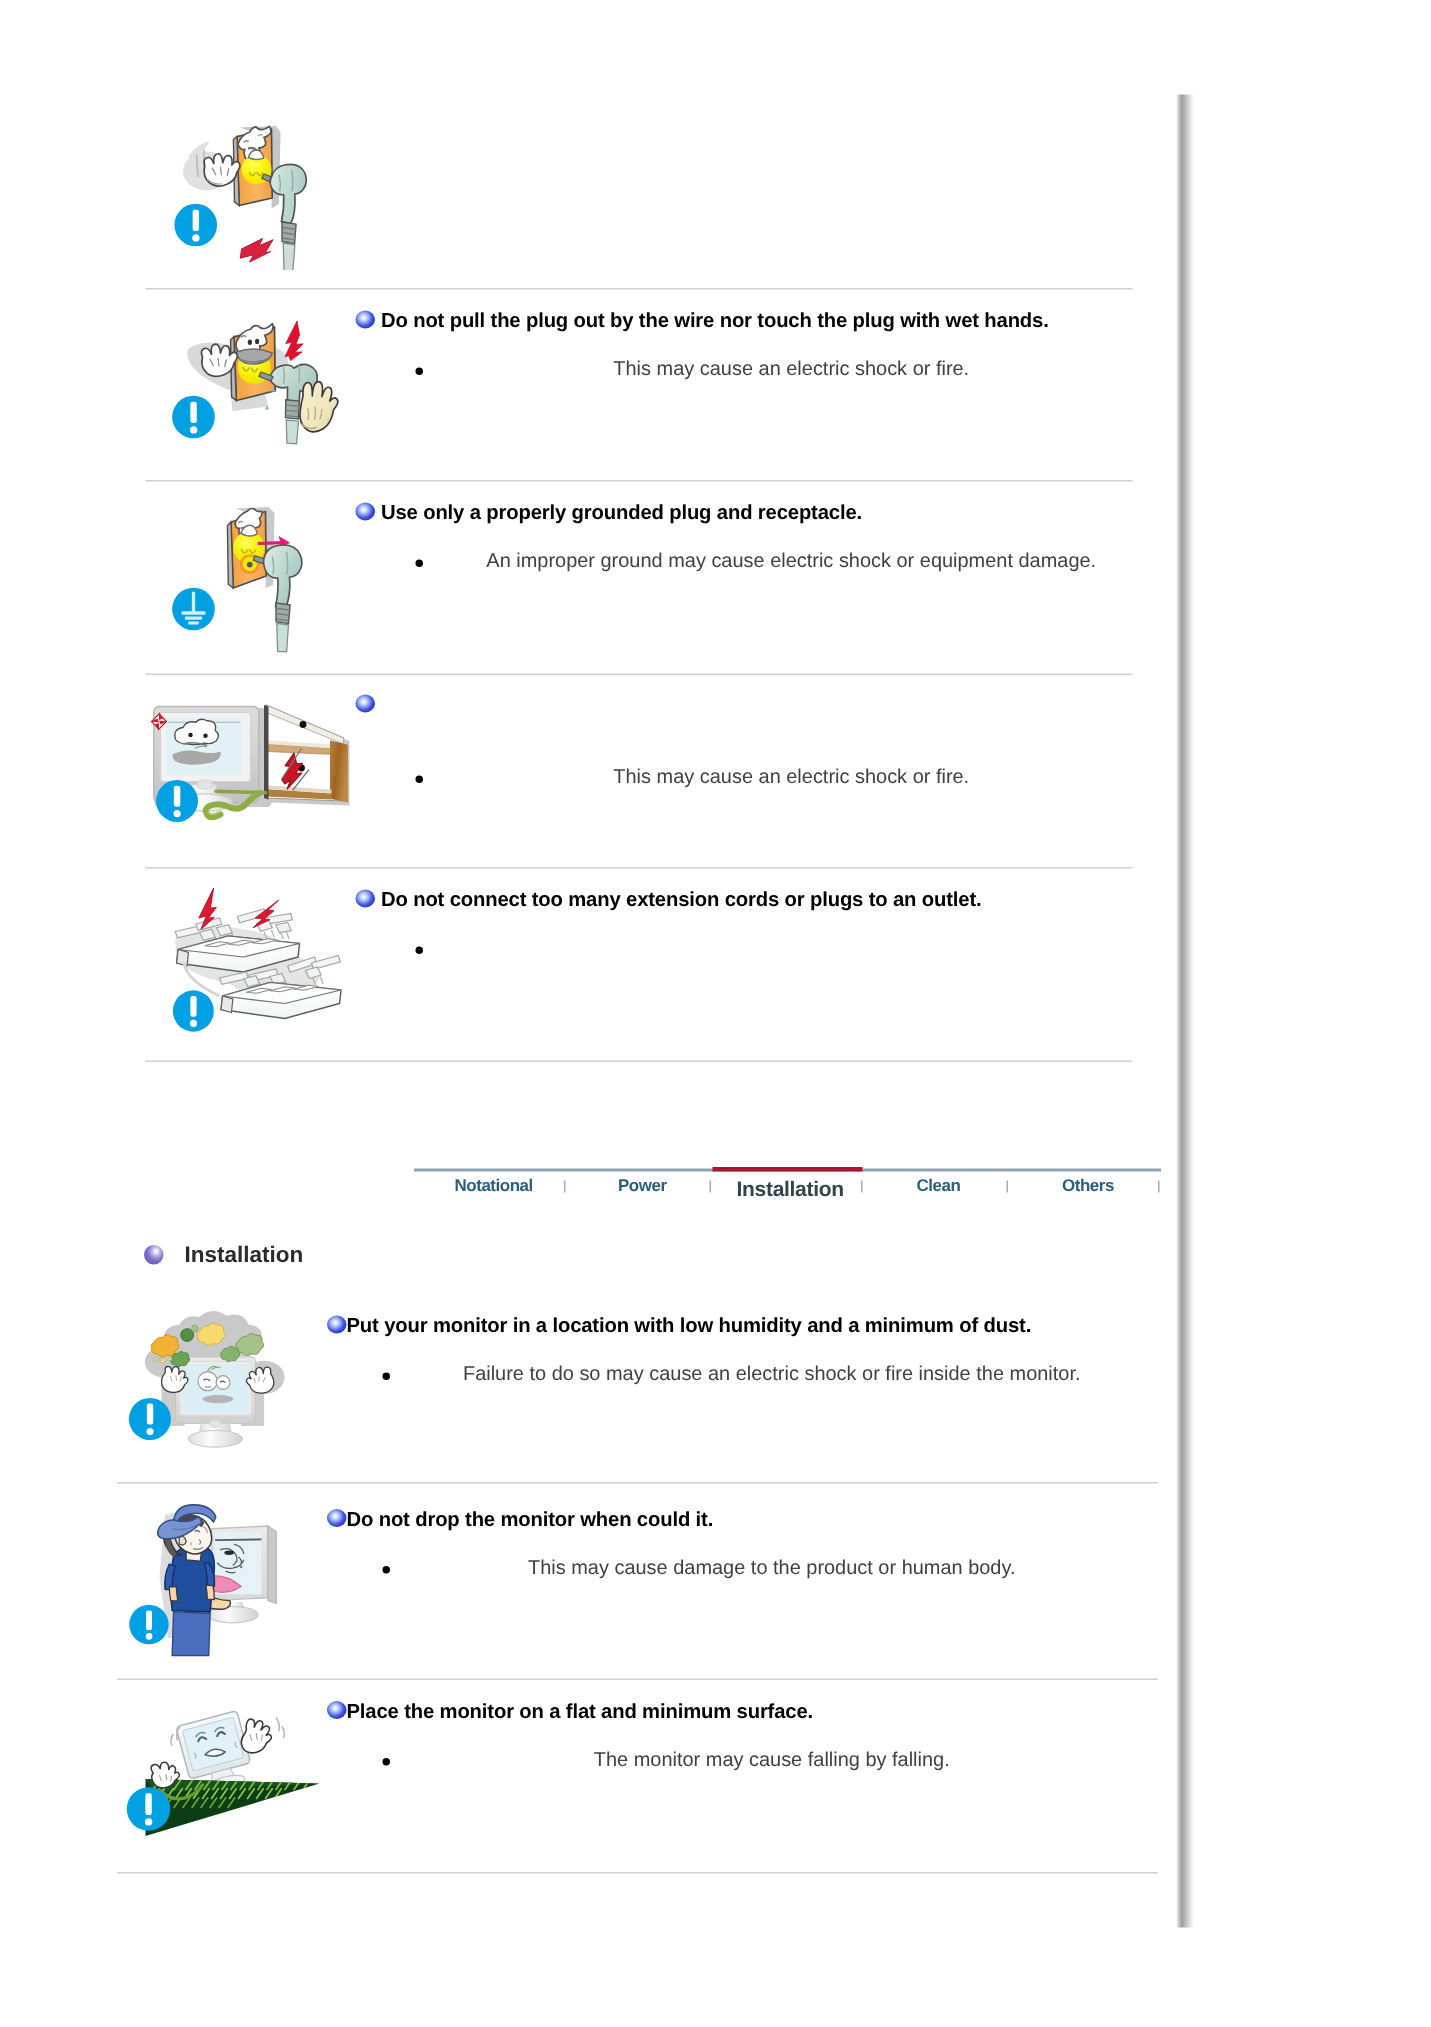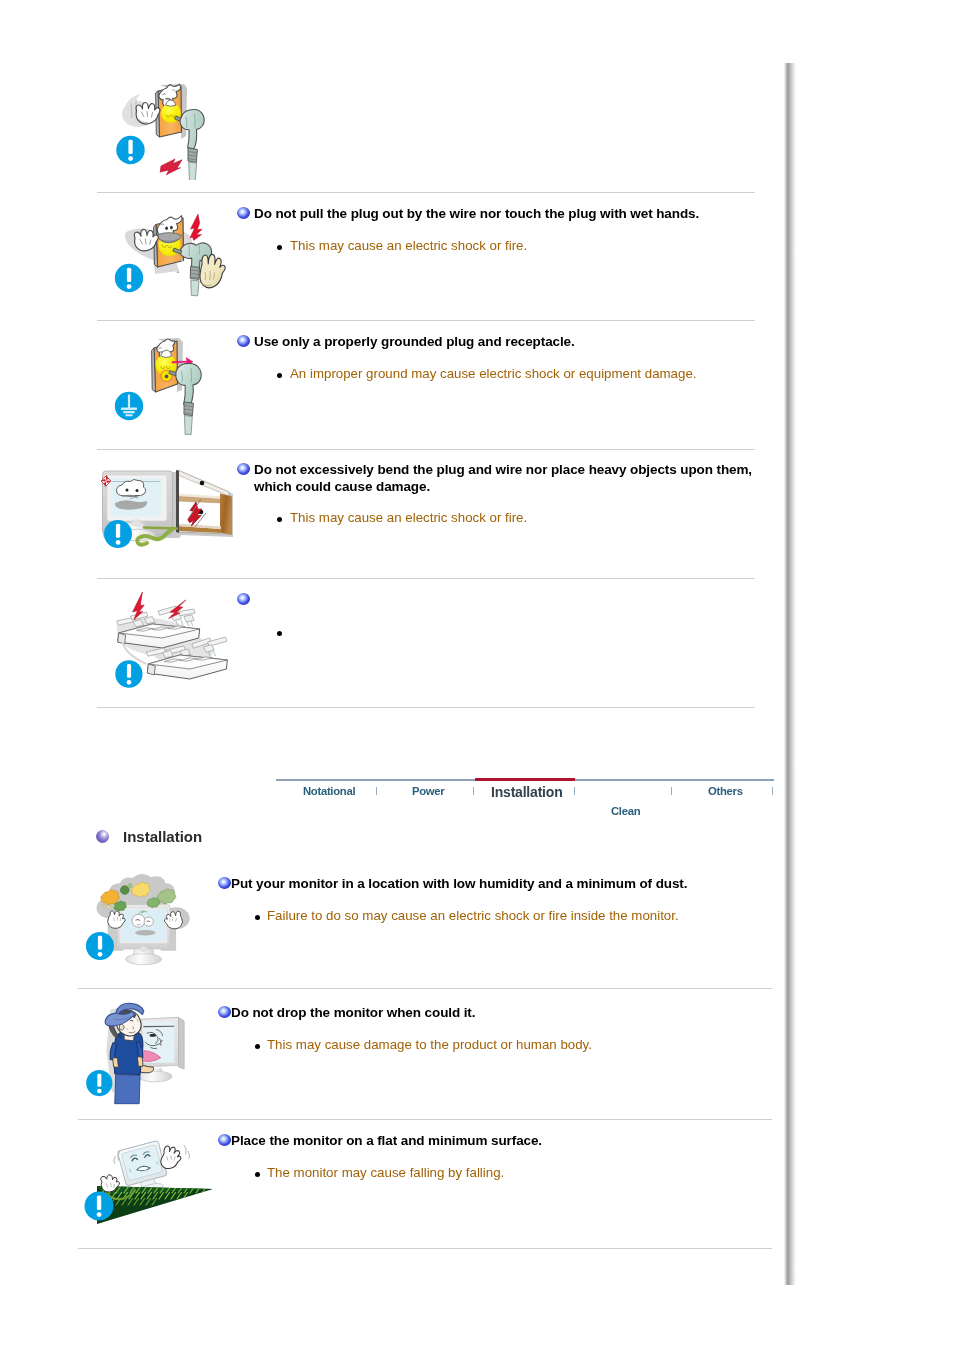--- a/index.html
+++ b/index.html
@@ -3,21 +3,21 @@
 <meta charset="utf-8">
 <style>
   html,body{margin:0;padding:0;}
   body{width:954px;height:1351px;background:#ffffff;font-family:"Liberation Sans",sans-serif;position:relative;overflow:hidden;}
   .page{position:absolute;left:0;top:0;width:954px;height:1351px;}
   .vline{position:absolute;left:784px;top:63px;width:12px;height:1222px;
          background:linear-gradient(to right,rgba(255,255,255,0) 0%,#e3e3e3 8%,#a9a9a9 26%,#9c9c9c 34%,#bcbcbc 52%,#d3d3d3 68%,#ededed 85%,rgba(255,255,255,0) 100%);}
   .divider{position:absolute;height:1px;background:#d0d0d0;}
   .fig{position:absolute;}
   .head{position:absolute;font-size:13.5px;font-weight:bold;color:#000;line-height:17px;letter-spacing:-0.1px;}
-  .sub{position:absolute;font-size:13.3px;color:#a16207;line-height:17px;}
+  .sub{position:absolute;font-size:13.3px;color:#404040;line-height:17px;text-align:center;}
   .orb{position:absolute;width:13px;height:12px;border-radius:50%;
        background:radial-gradient(ellipse at 42% 40%,#ffffff 0%,#e6eeff 10%,#9ab3f8 30%,#4b5ae6 52%,#2f36cc 70%,#5c6ee0 84%,rgba(150,175,235,0.45) 96%,rgba(200,215,250,0.1) 100%);}
   .dot{position:absolute;width:5px;height:5px;border-radius:50%;background:#000;}
   
   .tabs{position:absolute;}
   .tabline{position:absolute;height:2px;background:#8ea2b4;}
   .tabsel{position:absolute;height:2.6px;background:#ad1430;}
   .tabtxt{position:absolute;font-size:11.3px;color:#2a5f7d;font-weight:bold;letter-spacing:-0.3px;}
   .tabtxt.sel{color:#33434f;font-size:14px;font-weight:bold;letter-spacing:-0.2px;}
   .tabsep{position:absolute;width:1px;height:8px;background:#9ab0c2;}
@@ -328,21 +328,20 @@
       <path d="M106 44 l-13 20 M111 58 l-11 14" fill="none" stroke="#7a7a7a" stroke-width="0.9"></path>
 
       <g>
       <circle cx="23" cy="79" r="14" fill="#00a0e3"></circle>
       <rect x="20.9" y="68.8" width="4.3" height="14" rx="1.5" fill="#fff"></rect>
       <circle cx="23.1" cy="87.4" r="2.4" fill="#fff"></circle>
       </g>
     </svg>
   </div>
   <div class="orb" style="left:237px;top:463px"></div>
-  <div class="head" style="left:254px;top:461px;width:502px">Do not excessively bend the plug and wire nor place heavy objects upon them, which could cause damage.</div>
   <div class="dot" style="left:276.5px;top:517px"></div>
   <div class="sub" style="left:290px;top:509px;width:475px">This may cause an electric shock or fire.</div>
 
   <div class="divider" style="left:97px;top:578px;width:658px"></div>
 
   <div class="fig" id="fig4" style="left:97px;top:580px;width:158px;height:130px">
     <svg viewBox="0 0 160 130" width="158" height="130" preserveAspectRatio="none">
       <defs>
         <linearGradient id="stripG" x1="0" y1="0" x2="0" y2="1">
           <stop offset="0" stop-color="#ffffff"></stop>
@@ -411,34 +410,35 @@
       <path d="M90 20 l-16 12 l5 0.5 l-6.4 6 l11.4 -5.4 l-4 -0.5 l6.8 -5.4 l-4 -0.5 z" fill="#dd1a32" stroke="#b00f24" stroke-width="0.6" stroke-linejoin="round"></path>
 
       <g>
       <circle cx="32.3" cy="94" r="13.8" fill="#00a0e3"></circle>
       <rect x="30.3" y="84" width="4.2" height="13.8" rx="1.5" fill="#fff"></rect>
       <circle cx="32.4" cy="102.3" r="2.4" fill="#fff"></circle>
       </g>
     </svg>
   </div>
   <div class="orb" style="left:237px;top:593px"></div>
+  <div class="head" style="left:254px;top:591px;width:510px">Do not connect too many extension cords or plugs to an outlet.</div>
   <div class="dot" style="left:276.5px;top:631px"></div>
 
   <div class="divider" style="left:97px;top:707px;width:658px"></div>
 
   <div class="tabs">
     <div class="tabline" style="left:276px;top:779px;width:498px"></div>
     <div class="tabsel" style="left:475px;top:778.4px;width:100px"></div>
     <div class="tabtxt" style="left:303px;top:785px">Notational</div>
     <div class="tabsep" style="left:376px;top:787px"></div>
     <div class="tabtxt" style="left:412px;top:785px">Power</div>
     <div class="tabsep" style="left:473px;top:787px"></div>
     <div class="tabtxt sel" style="left:491px;top:784px">Installation</div>
     <div class="tabsep" style="left:574px;top:787px"></div>
-    <div class="tabtxt" style="left:611px;top:805px">Clean</div>
+    <div class="tabtxt" style="left:611px;top:785px">Clean</div>
     <div class="tabsep" style="left:671px;top:787px"></div>
     <div class="tabtxt" style="left:708px;top:785px">Others</div>
     <div class="tabsep" style="left:772px;top:787px"></div>
   </div>
   </div>
 
   <div class="sectorb" style="left:96px;top:830px"></div>
   <div class="secthead" style="left:123px;top:828px">Installation</div>
 
   <div class="fig" id="fig5" style="left:82px;top:867px;width:124px;height:111px">

